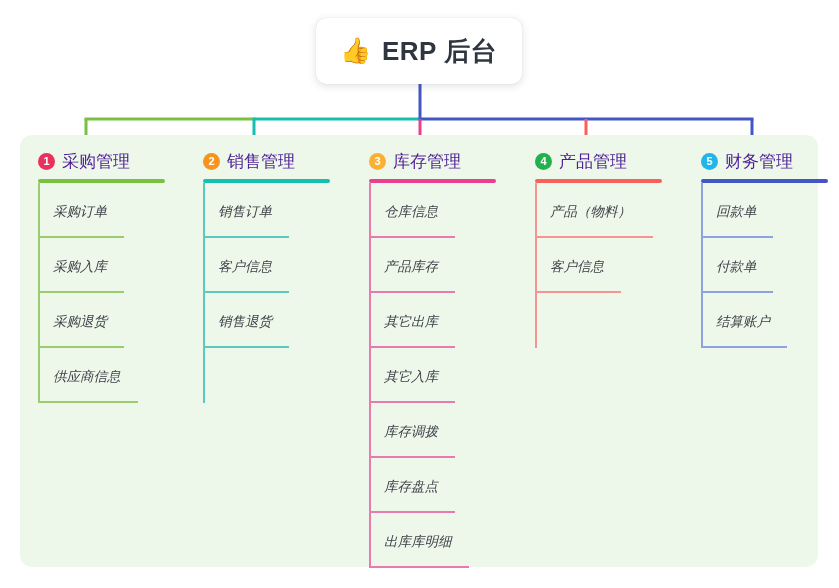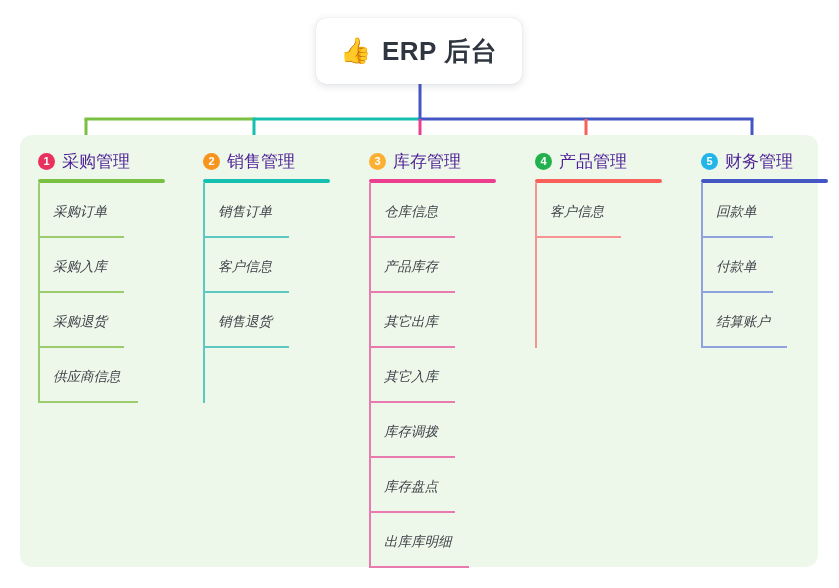--- a/index.html
+++ b/index.html
@@ -250,20 +250,24 @@
       </div>
       <div class="column" style="left: 517px; top: 148px;">
         <div class="col-header">
           <span class="badge" style="background: rgb(34, 177, 76);">4</span>
           <span class="col-title">产品管理</span>
         </div>
         <div class="col-rule" style="background: rgb(248, 97, 90); width: 127px; margin-left: 18px;"></div>
         <div class="col-body">
           <div class="spine" style="background: rgb(245, 148, 144); height: 165px;"></div>
           <div class="item">
+            <span class="item-label">产品（物料）</span>
+            <div class="item-rule" style="background: rgb(245, 148, 144); width: 118px;"></div>
+          </div>
+          <div class="item">
             <span class="item-label">客户信息</span>
             <div class="item-rule" style="background: rgb(245, 148, 144); width: 86px;"></div>
           </div>
         </div>
       </div>
       <div class="column" style="left: 683px; top: 148px;">
         <div class="col-header">
           <span class="badge" style="background: rgb(34, 181, 234);">5</span>
           <span class="col-title">财务管理</span>
         </div>

